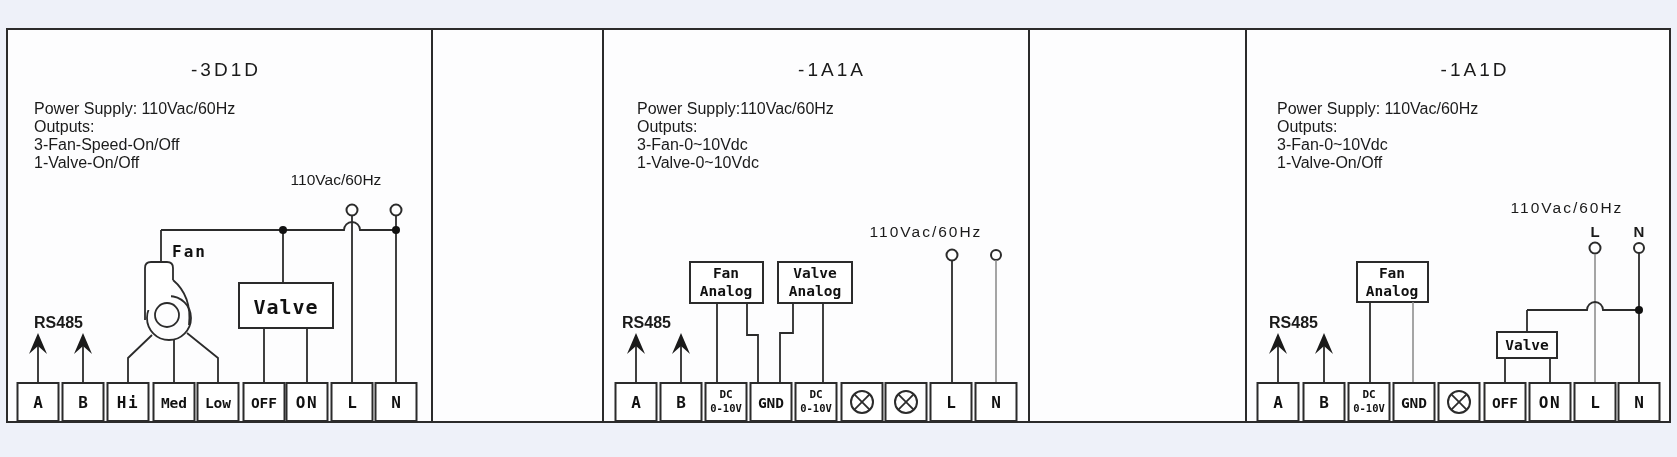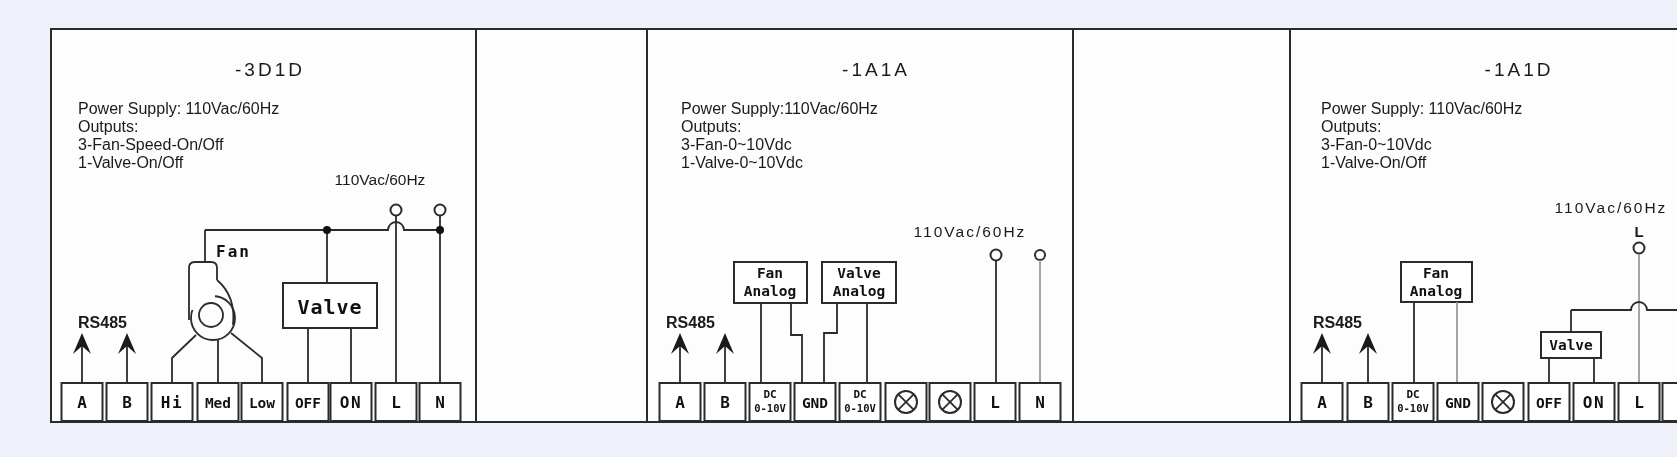--- a/index.html
+++ b/index.html
@@ -1,21 +1,21 @@
 <!DOCTYPE html>
 <html><head>
 <meta charset="utf-8">
 <style>
   html,body{margin:0;padding:0;}
   body{
     width:1677px;height:457px;position:relative;overflow:hidden;
     background:#eef1f9;
     font-family:"Liberation Sans",sans-serif;
   }
-  .stage{position:absolute;inset:0;margin-left:44px;}
+  .stage{position:absolute;inset:0;}
   .frame{
     position:absolute;left:6px;top:28px;width:1665px;height:395px;
     background:#fdfdfe;border:2px solid #2b2b2b;box-sizing:border-box;
   }
   .divider{position:absolute;top:28px;width:2px;height:395px;background:#2b2b2b;}
   svg.panel{position:absolute;top:28px;height:395px;}
 
   
   text{fill:#1a1a1a;}
   .title{font-size:19px;letter-spacing:3px;text-anchor:middle;font-family:"Liberation Sans",sans-serif;}

